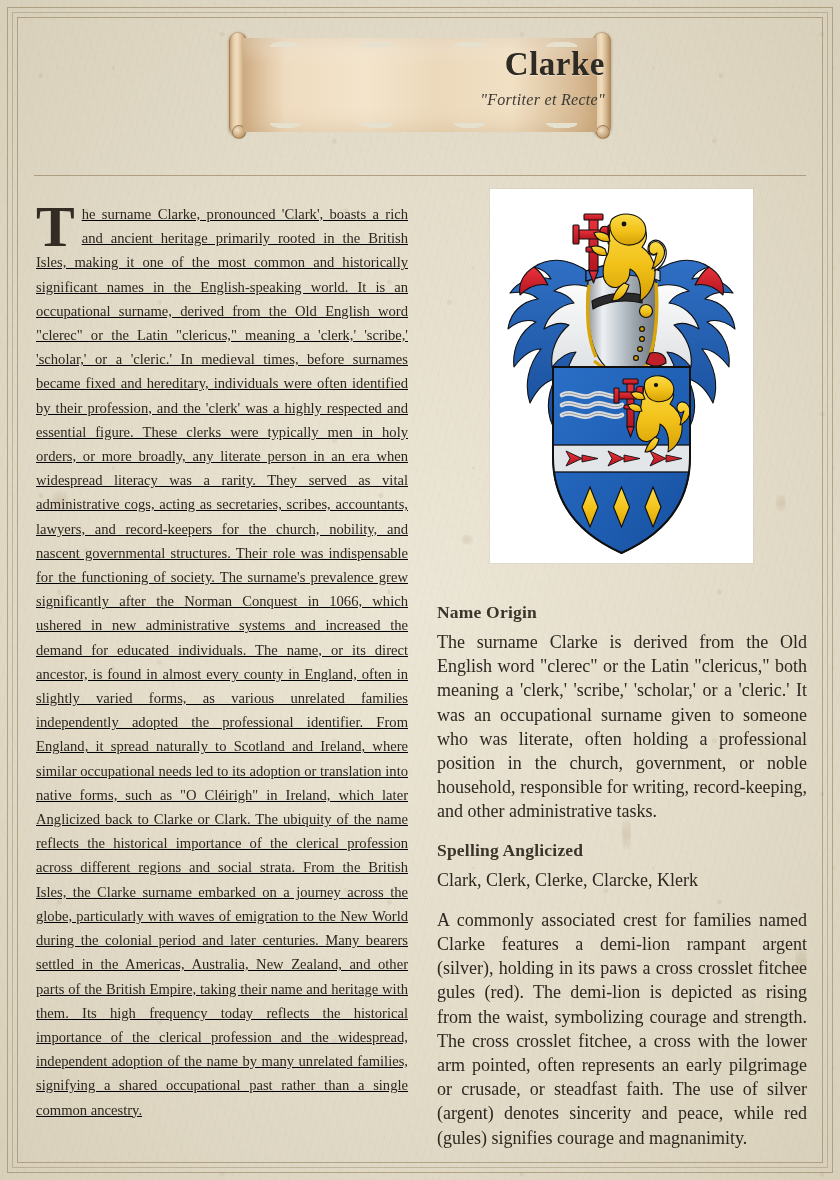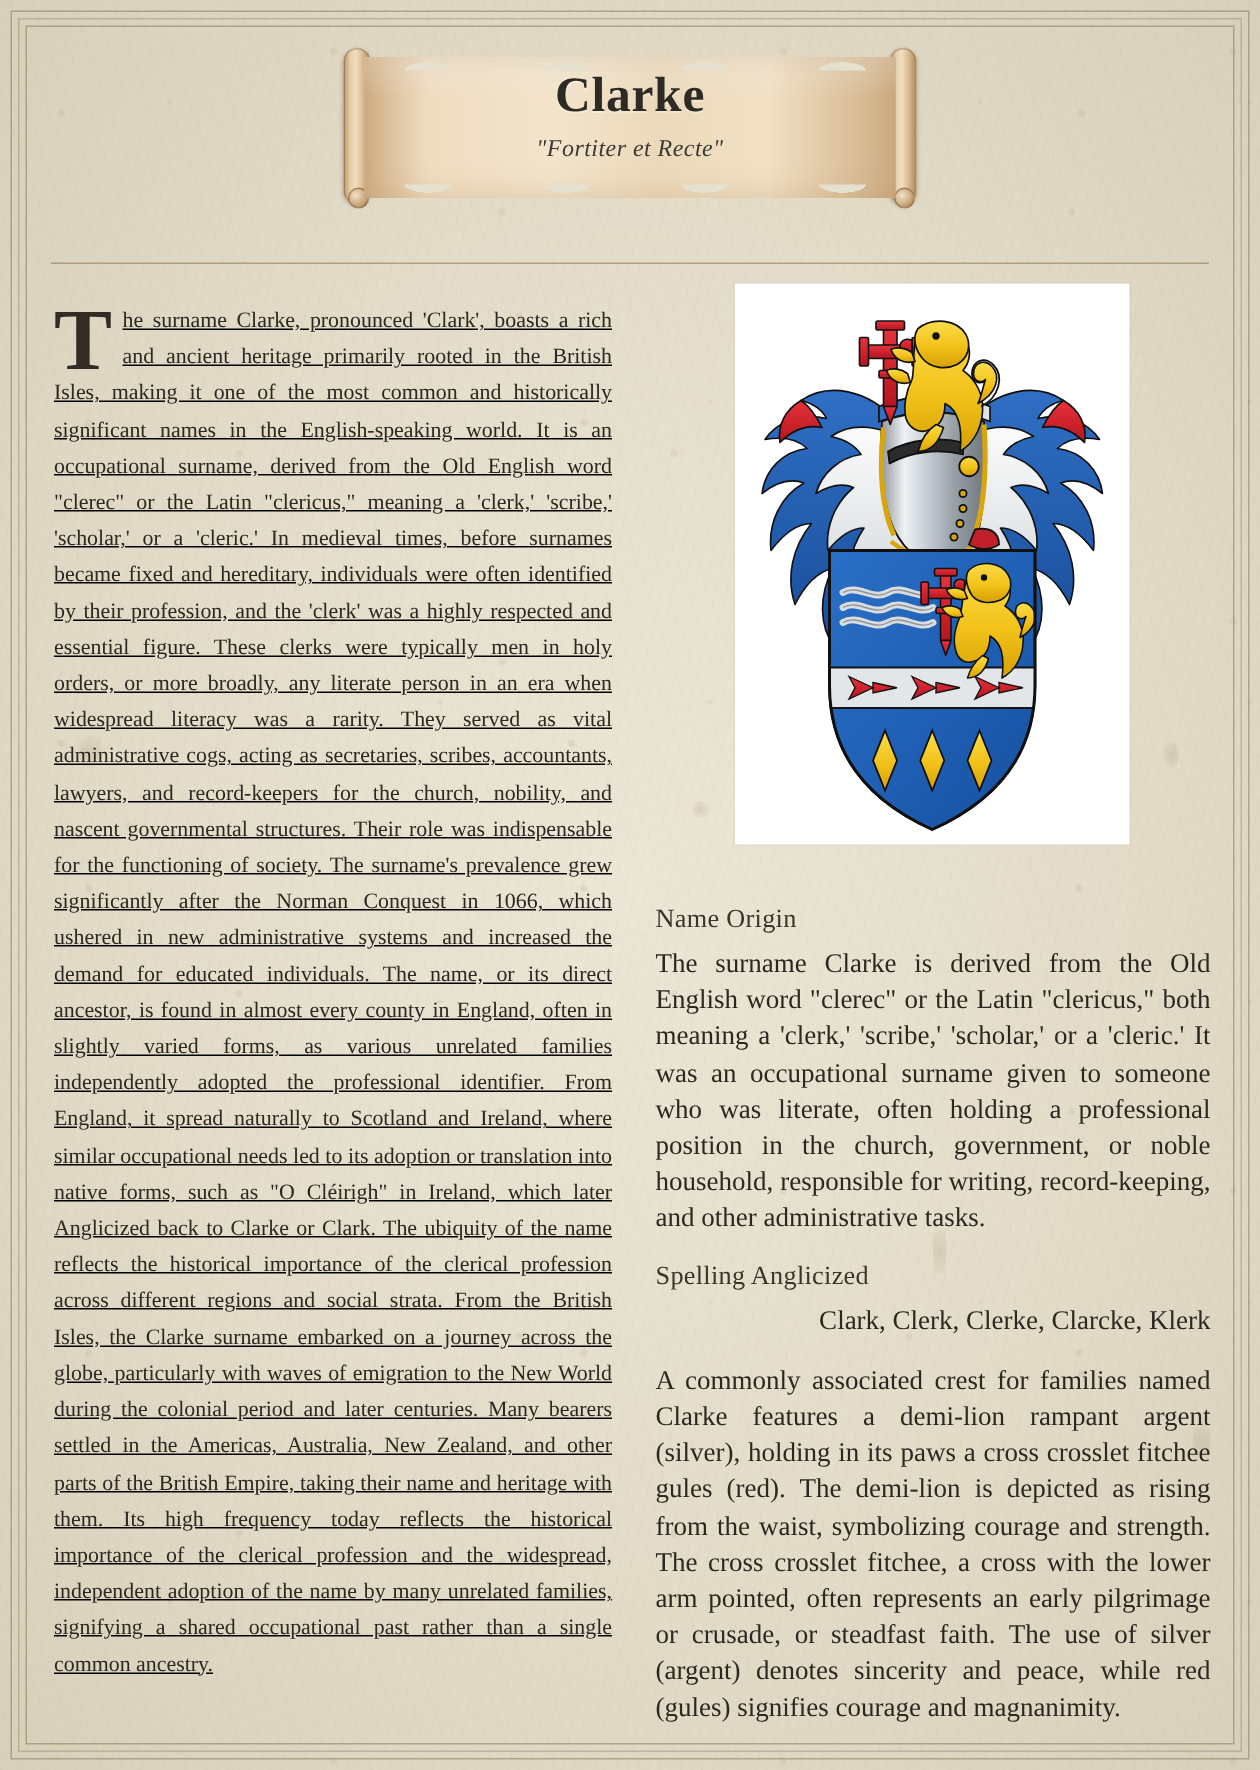--- a/index.html
+++ b/index.html
@@ -119,21 +119,21 @@
       radial-gradient(ellipse 26px 9px at 64% 100%, #e6e0cf 60%, transparent 61%),
       radial-gradient(ellipse 26px 9px at 90% 100%, #e6e0cf 60%, transparent 61%);
   }
   #scroll-body::before { top: 0; }
   #scroll-body::after  { bottom: 0; transform: scaleY(-1); }
 
   #scroll-text {
     position: relative;
     z-index: 3;
     padding-top: 22px;
-    text-align: center;
+    text-align: right;
   }
   #surname-title {
     font-family: "Liberation Serif", "DejaVu Serif", serif;
     font-size: 33px;
     font-weight: bold;
     color: #2e2a24;
     letter-spacing: .5px;
     line-height: 1;
     margin: 0;
     text-shadow: 0 1px 0 rgba(255,255,255,.35);
@@ -207,34 +207,34 @@
     background: #ffffff;
     box-shadow: 0 0 0 1px rgba(0,0,0,0.03);
   }
   #crest-svg { display: block; width: 263px; height: 374px; }
 
   
   .section { margin-top: 16px; }
   #section-list { position: absolute; left: 0; right: 0; top: 400px; }
   .section-heading {
     font-size: 17.5px;
-    font-weight: normal;
+    font-weight: bold;
     color: #3a342a;
     margin: 0 0 7px 0;
     letter-spacing: .2px;
   }
   .section-body {
     font-size: 18px;
     line-height: 24.2px;
     color: #2c2720;
     text-align: justify;
     hyphens: auto;
     margin: 0;
   }
-  .section-body.plain { text-align: right; }
+  .section-body.plain { text-align: left; }
 </style>
 </head>
 <body>
 
 <div id="page">
 
   <div id="grain"></div>
 
   <div class="stain" style="left:52px; top:488px; width:16px; height:26px;"></div>
   <div class="stain" style="left:460px; top:534px; width:14px; height:11px;"></div>

